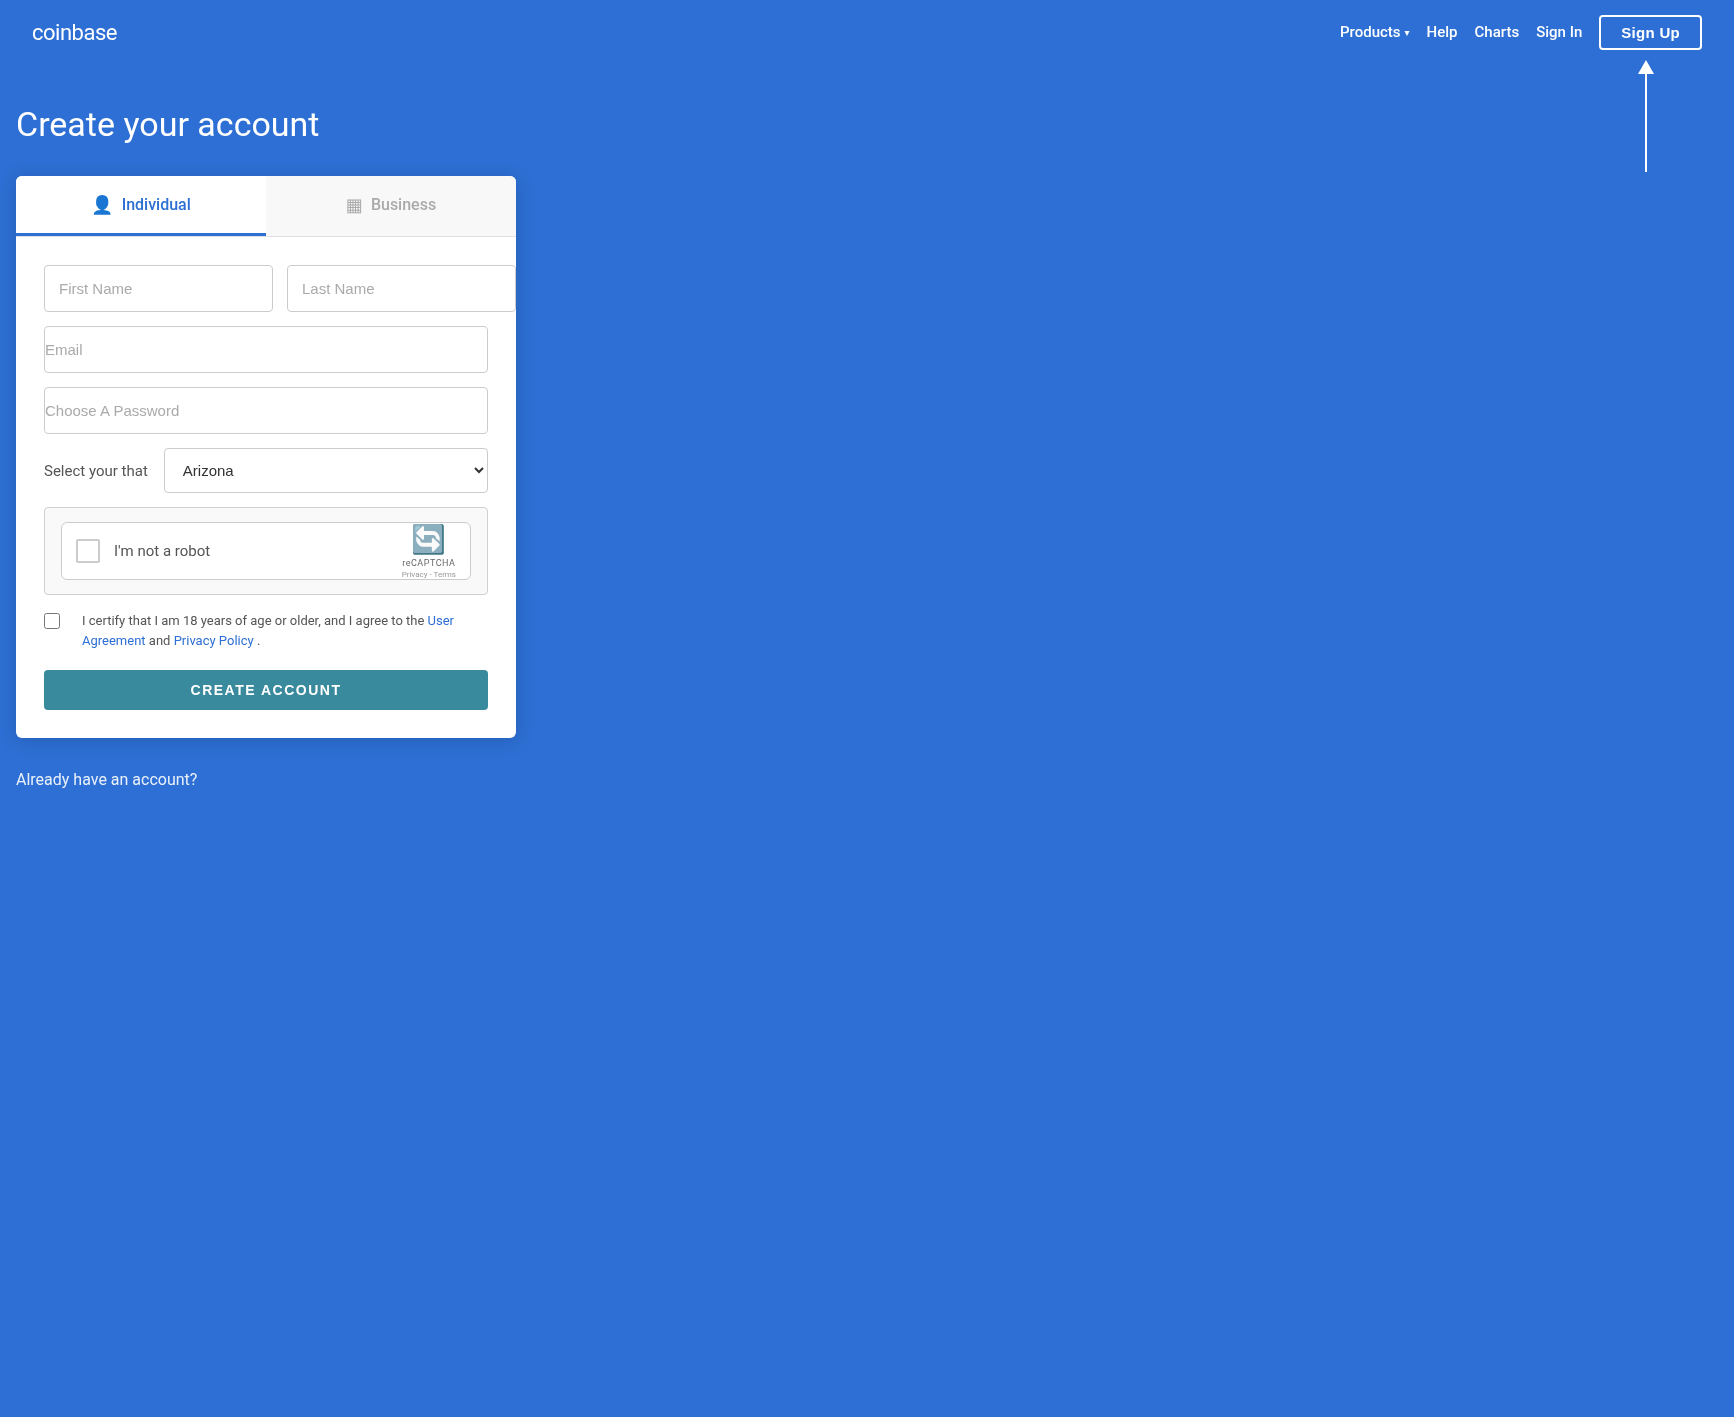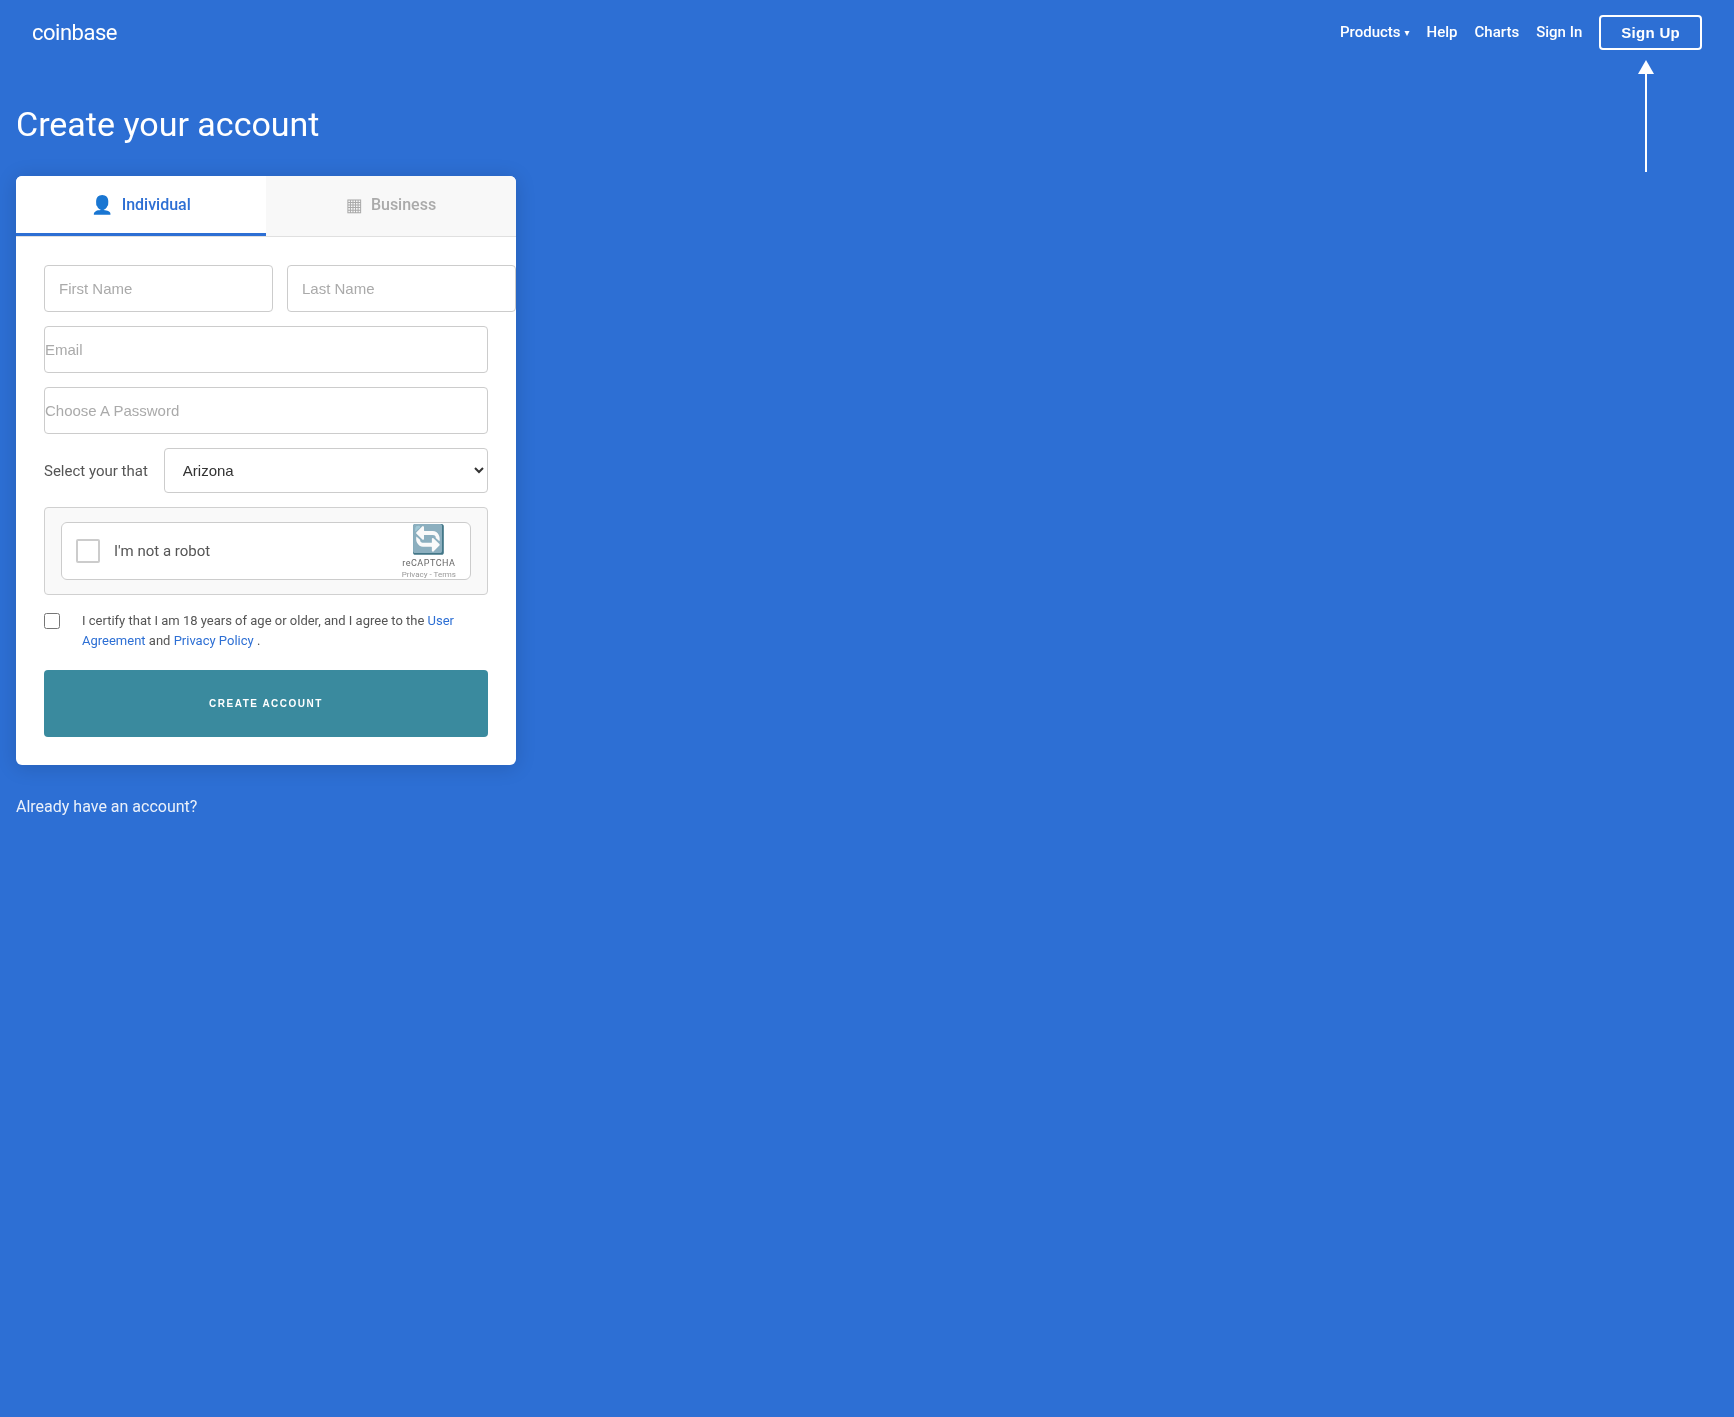--- a/index.html
+++ b/index.html
@@ -267,24 +267,24 @@
     }
     .terms-link {
       color: #2d6fd4;
       text-decoration: none;
       cursor: pointer;
     }
 
     
     .create-btn {
       width: 100%;
-      padding: 28px;
+      padding: 12px;
       background: #3a8a9e;
       color: #fff;
-      font-size: 10px;
+      font-size: 14px;
       font-weight: 700;
       letter-spacing: 1.5px;
       border: none;
       border-radius: 4px;
       cursor: pointer;
       text-transform: uppercase;
     }
 
     
     .footer-text {

